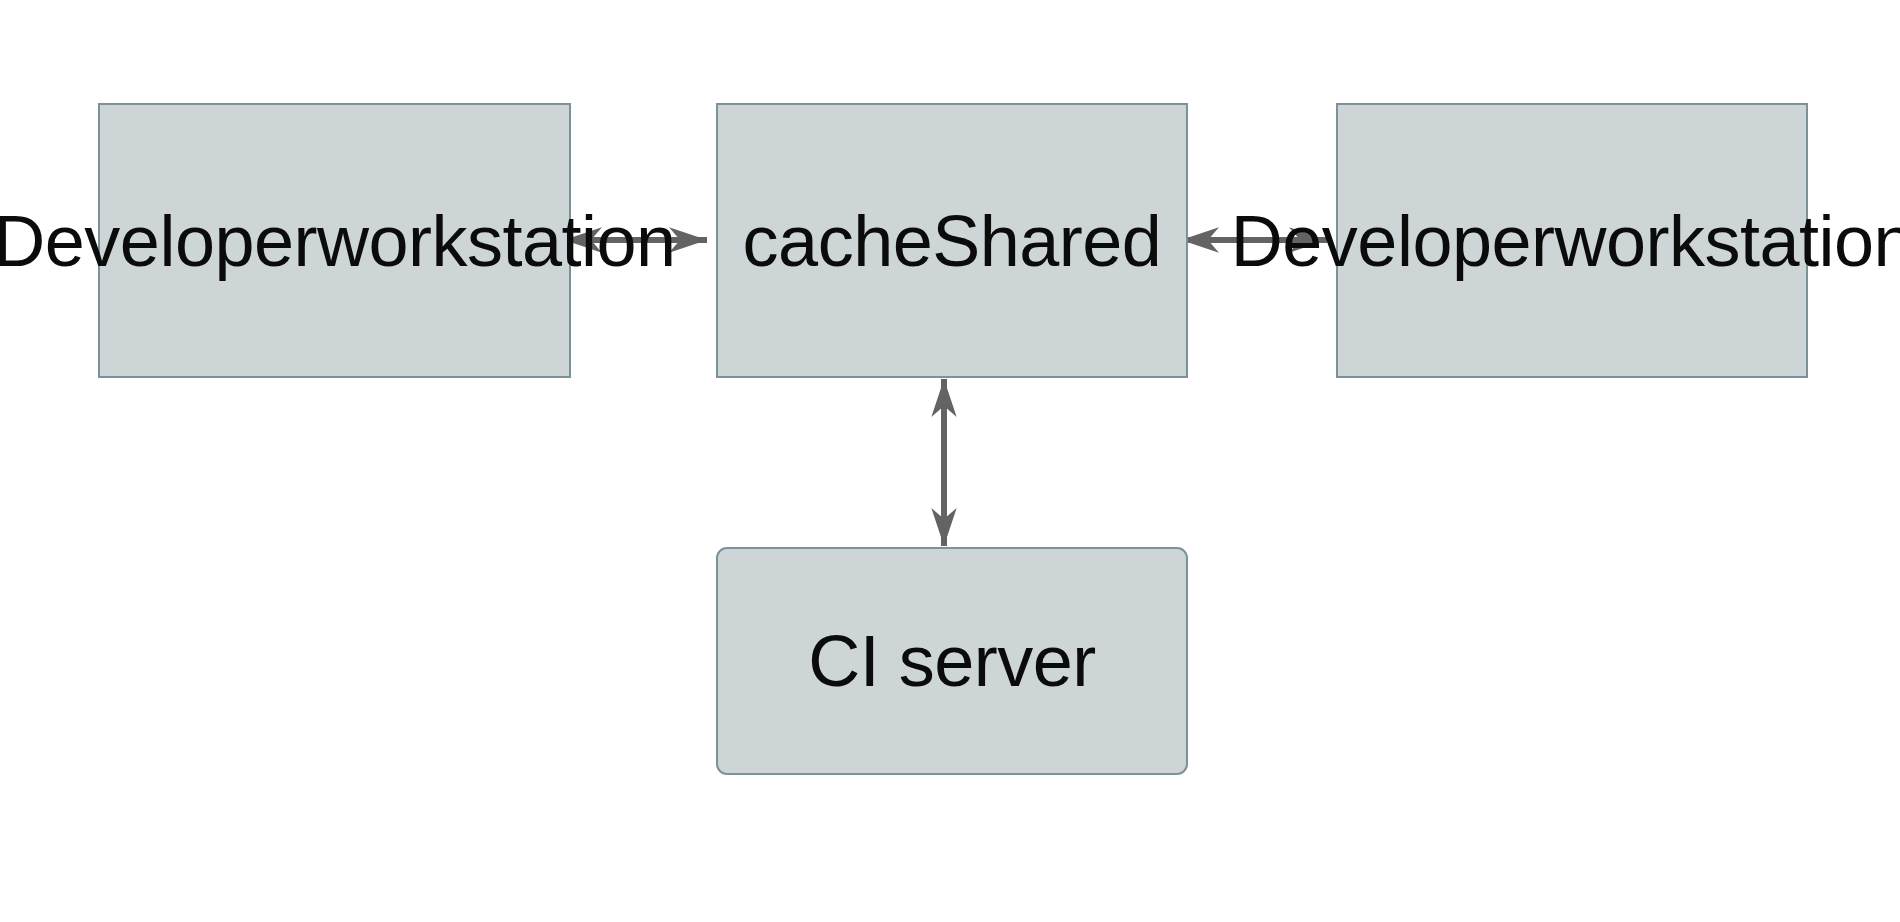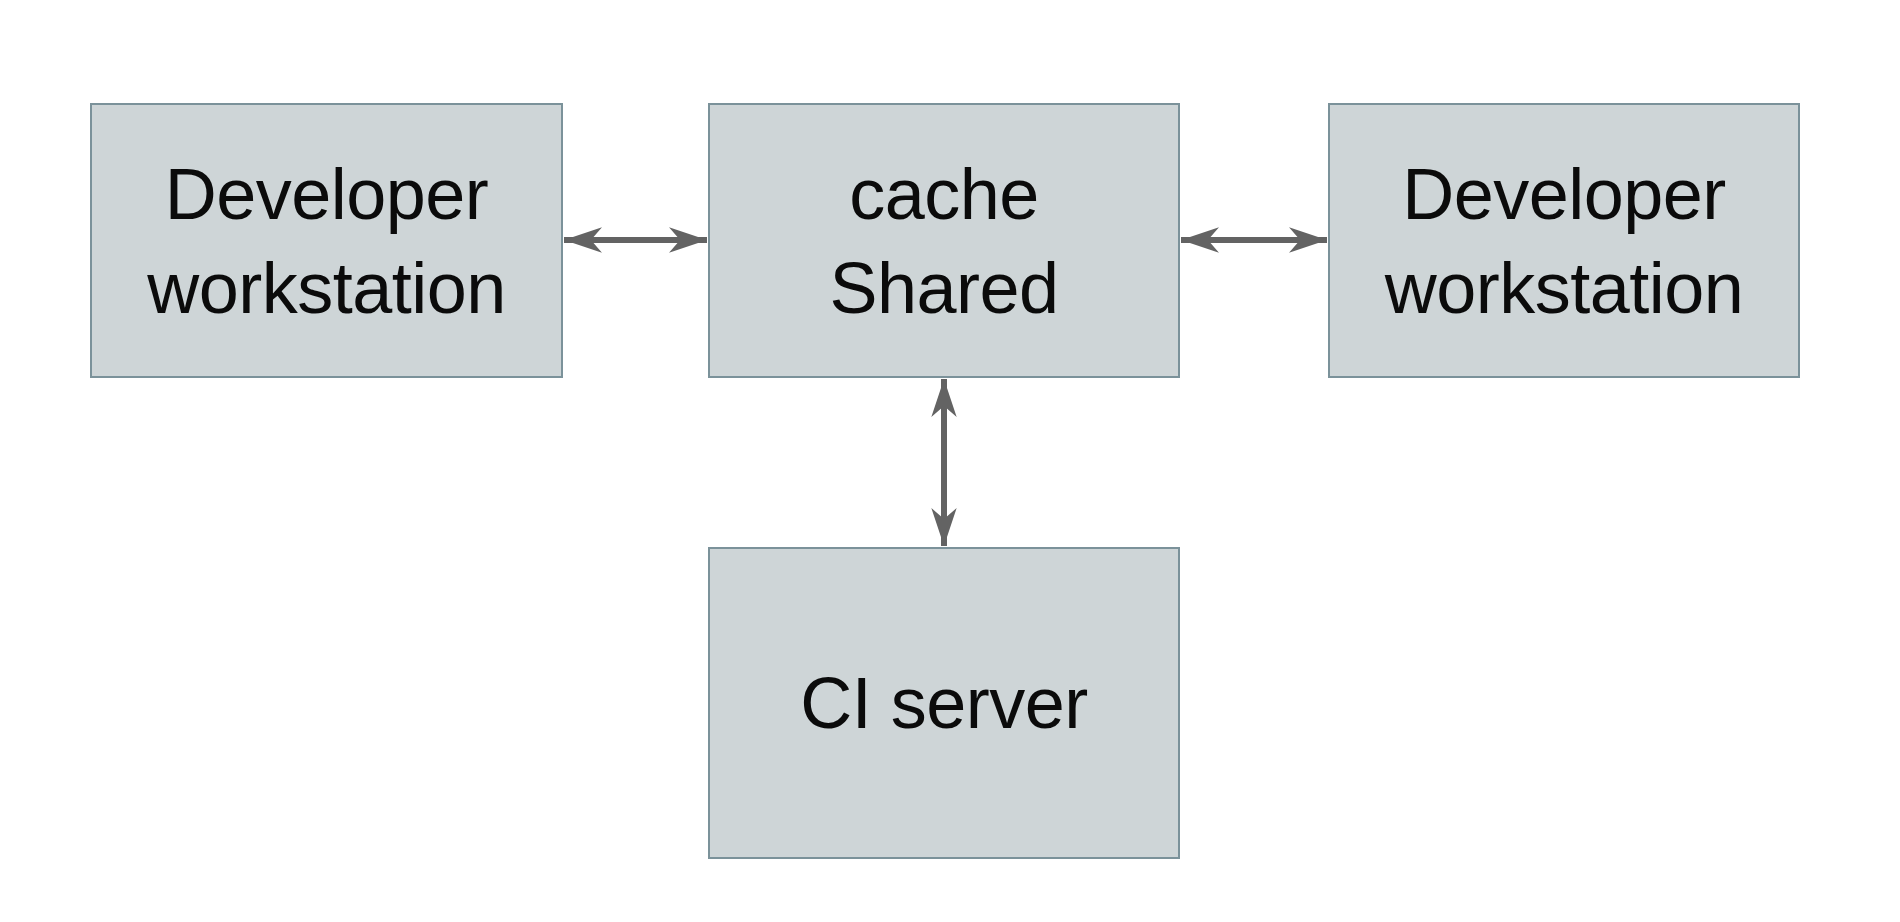--- a/index.html
+++ b/index.html
@@ -17,36 +17,37 @@
     height:922px;
     background:var(--bg);
     overflow:hidden;
     font-family:"Liberation Sans", sans-serif;
   }
   .node{
     position:absolute;
     background:var(--box-fill);
     border:2px solid var(--box-border);
     display:flex;
-    flex-direction:column;
+    flex-direction:row;
     align-items:center;
     justify-content:center;
     text-align:center;
+    margin-left:8px;
   }
   .node .label-line{
     font-size:72px;
     line-height:94px;
     letter-spacing:-0.5px;
     color:var(--text-color);
     white-space:nowrap;
   }
   #node-dev-left  { left:90px;   top:103px; width:473px; height:275px; }
   #node-cache     { left:708px;  top:103px; width:472px; height:275px; }
   #node-dev-right { left:1328px; top:103px; width:472px; height:275px; }
-  #node-ci        { left:708px;  top:547px; width:472px; height:312px; }
+  #node-ci        { left:708px;  top:547px; width:472px; height:228px;border-radius:11px; }
   svg.arrows{
     position:absolute;
     left:0; top:0;
     width:1900px;
     height:922px;
     pointer-events:none;
   }
   svg.arrows line{
     stroke:var(--arrow-color);
     stroke-width:6;

